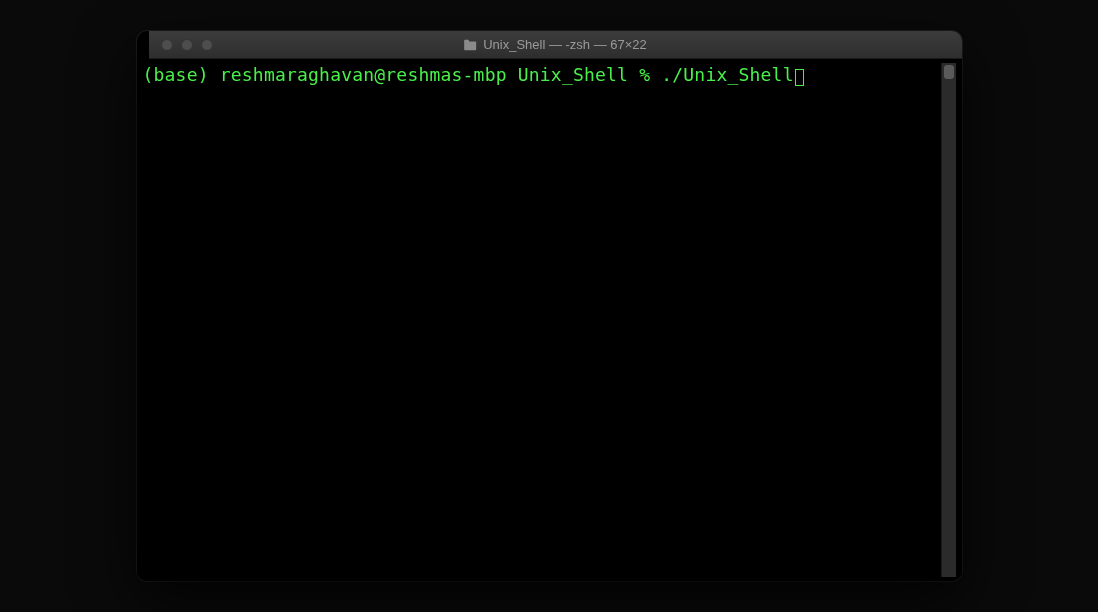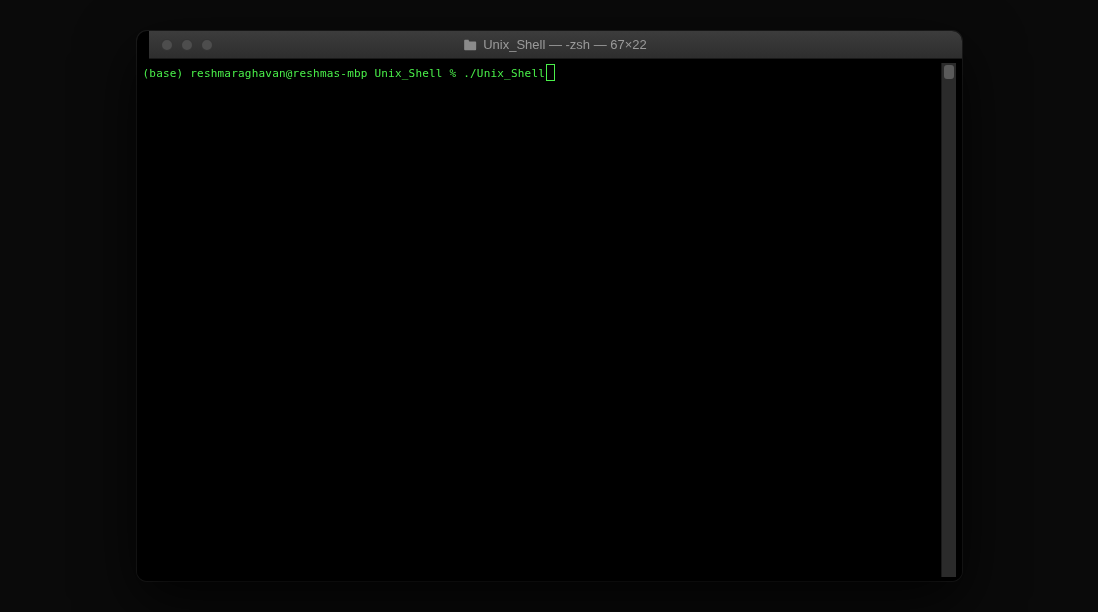--- a/index.html
+++ b/index.html
@@ -71,21 +71,21 @@
     .terminal-body {
       flex: 1;
       background: #000000;
       padding: 4px 6px;
       position: relative;
       display: flex;
     }
     .terminal-content {
       flex: 1;
       font-family: "Menlo", "Monaco", "Consolas", monospace;
-      font-size: 11px;
+      font-size: 18px;
       line-height: 1.3;
       color: #4af04a;
       white-space: pre;
       letter-spacing: 0.2px;
     }
     .prompt-line {
       display: inline;
     }
     .cursor {
       display: inline-block;

